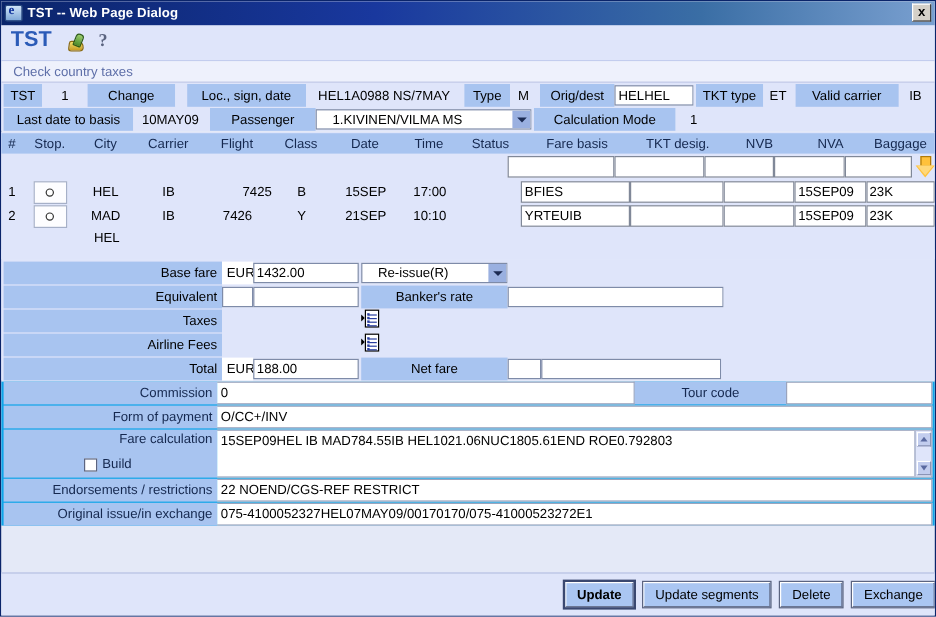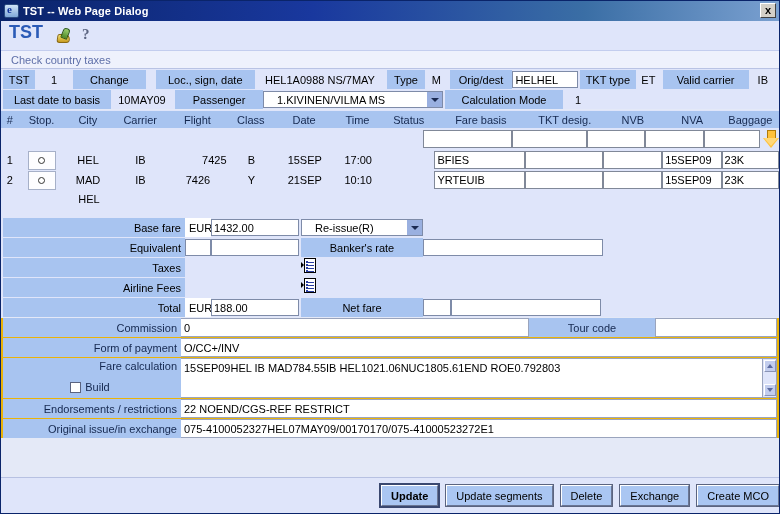--- a/index.html
+++ b/index.html
@@ -219,21 +219,21 @@
   .listicon .bt { position: absolute; left: 4.5px; width: 2px; height: 2px; background: #2a3fa0; }
   .listicon .tri {
     position: absolute; left: 0; top: 4px;
     width: 0; height: 0;
     border-top: 3px solid transparent;
     border-bottom: 3px solid transparent;
     border-left: 3px solid #000;
   }
 
   
-  .lowsec { background: #eab308; padding: 0 2px; }
+  .lowsec { background: #0ea5e9; padding: 0 2px; }
   .lowrow { display: flex; margin-bottom: 1px; }
   .lowlbl {
     background: #a8c4f0; font-size: 11px; color: #15284f;
     display: flex; align-items: center; justify-content: flex-end;
     padding-right: 4px; height: 19px;
   }
   .lowval {
     background: #ffffff; border: 1px solid #9aa4bd;
     font-size: 11px; display: flex; align-items: center;
     padding-left: 3px; height: 19px; overflow: hidden;
@@ -559,16 +559,15 @@
       <div class="lowlbl" style="width:178px">Original issue/in exchange</div>
       <div class="lowval" style="flex:1 1 auto;border-left:none">075-4100052327HEL07MAY09/00170170/075-41000523272E1</div>
     </div>
   </div>
 
   <div class="footer">
     <div class="btn primary">Update</div>
     <div class="btn">Update segments</div>
     <div class="btn">Delete</div>
     <div class="btn">Exchange</div>
-    <div class="btn">Create MCO</div>
   </div>
 
 </div>
 
 </body></html>

